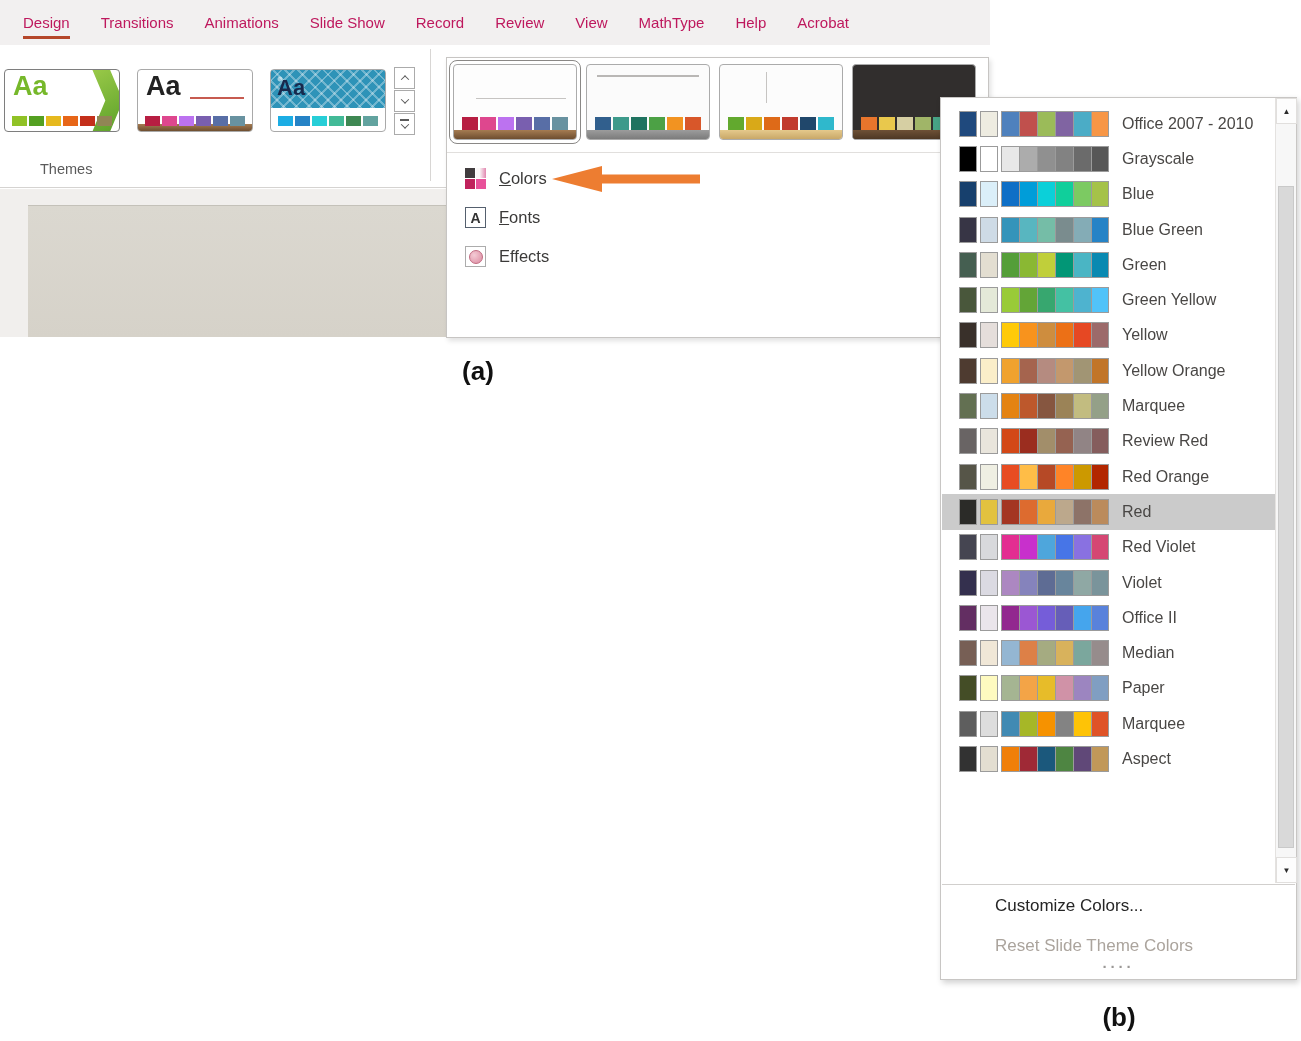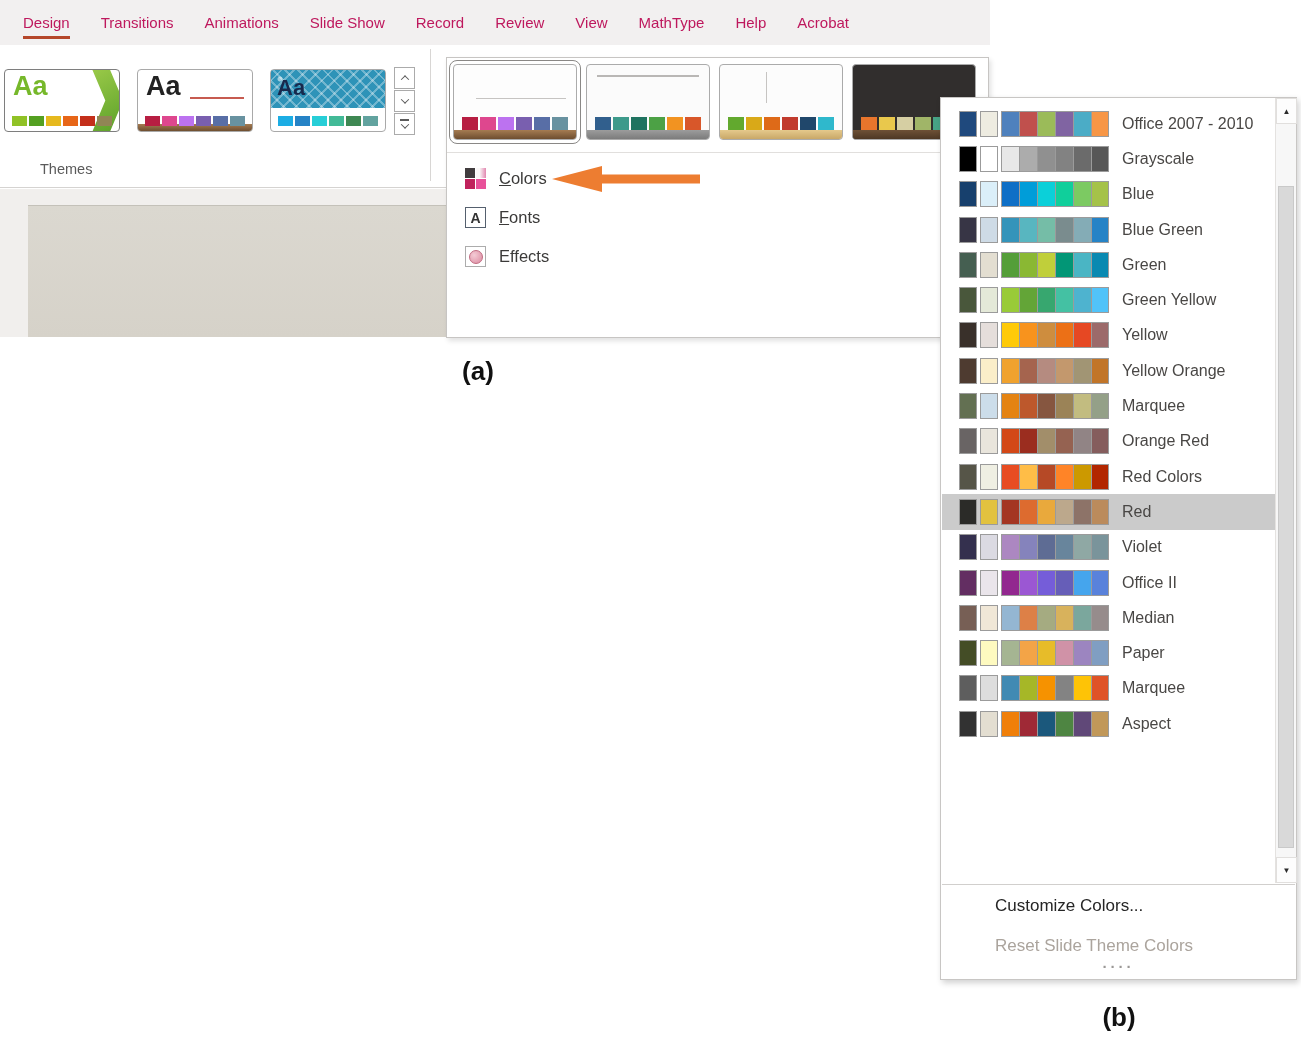--- a/index.html
+++ b/index.html
@@ -391,50 +391,63 @@
           <span class="strip">
             <i class="gap" style="background: rgb(105, 100, 100);"></i>
             <i class="gap" style="background: rgb(233, 229, 220);"></i>
             <i style="background: rgb(211, 72, 23);"></i>
             <i style="background: rgb(155, 45, 31);"></i>
             <i style="background: rgb(162, 142, 106);"></i>
             <i style="background: rgb(149, 98, 81);"></i>
             <i style="background: rgb(145, 132, 133);"></i>
             <i style="background: rgb(133, 93, 93);"></i>
           </span>
-          <span class="cname">Orange Red</span>
+          <span class="cname">Review Red</span>
         </div>
         <div class="crow">
           <span class="strip">
             <i class="gap" style="background: rgb(86, 85, 72);"></i>
             <i class="gap" style="background: rgb(239, 239, 227);"></i>
             <i style="background: rgb(232, 76, 34);"></i>
             <i style="background: rgb(255, 189, 71);"></i>
             <i style="background: rgb(182, 73, 38);"></i>
             <i style="background: rgb(255, 132, 39);"></i>
             <i style="background: rgb(204, 153, 0);"></i>
             <i style="background: rgb(178, 38, 0);"></i>
           </span>
-          <span class="cname">Red Colors</span>
+          <span class="cname">Red Orange</span>
         </div>
         <div class="crow sel">
           <span class="strip">
             <i class="gap" style="background: rgb(43, 43, 40);"></i>
             <i class="gap" style="background: rgb(226, 194, 63);"></i>
             <i style="background: rgb(164, 54, 35);"></i>
             <i style="background: rgb(221, 107, 47);"></i>
             <i style="background: rgb(233, 169, 60);"></i>
             <i style="background: rgb(188, 168, 140);"></i>
             <i style="background: rgb(141, 115, 104);"></i>
             <i style="background: rgb(187, 139, 92);"></i>
           </span>
           <span class="cname">Red</span>
         </div>
         <div class="crow">
           <span class="strip">
+            <i class="gap" style="background: rgb(69, 69, 81);"></i>
+            <i class="gap" style="background: rgb(216, 217, 220);"></i>
+            <i style="background: rgb(227, 45, 145);"></i>
+            <i style="background: rgb(200, 48, 204);"></i>
+            <i style="background: rgb(78, 166, 220);"></i>
+            <i style="background: rgb(71, 117, 231);"></i>
+            <i style="background: rgb(137, 113, 225);"></i>
+            <i style="background: rgb(213, 71, 115);"></i>
+          </span>
+          <span class="cname">Red Violet</span>
+        </div>
+        <div class="crow">
+          <span class="strip">
             <i class="gap" style="background: rgb(52, 48, 78);"></i>
             <i class="gap" style="background: rgb(219, 218, 226);"></i>
             <i style="background: rgb(172, 135, 193);"></i>
             <i style="background: rgb(133, 131, 188);"></i>
             <i style="background: rgb(94, 108, 148);"></i>
             <i style="background: rgb(104, 133, 156);"></i>
             <i style="background: rgb(143, 168, 164);"></i>
             <i style="background: rgb(122, 148, 155);"></i>
           </span>
           <span class="cname">Violet</span>

